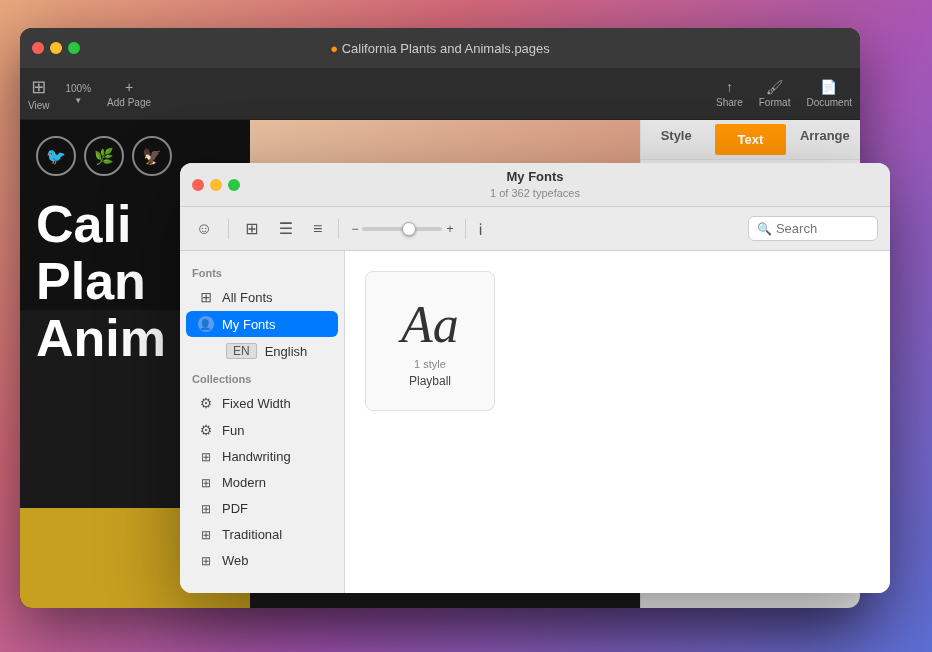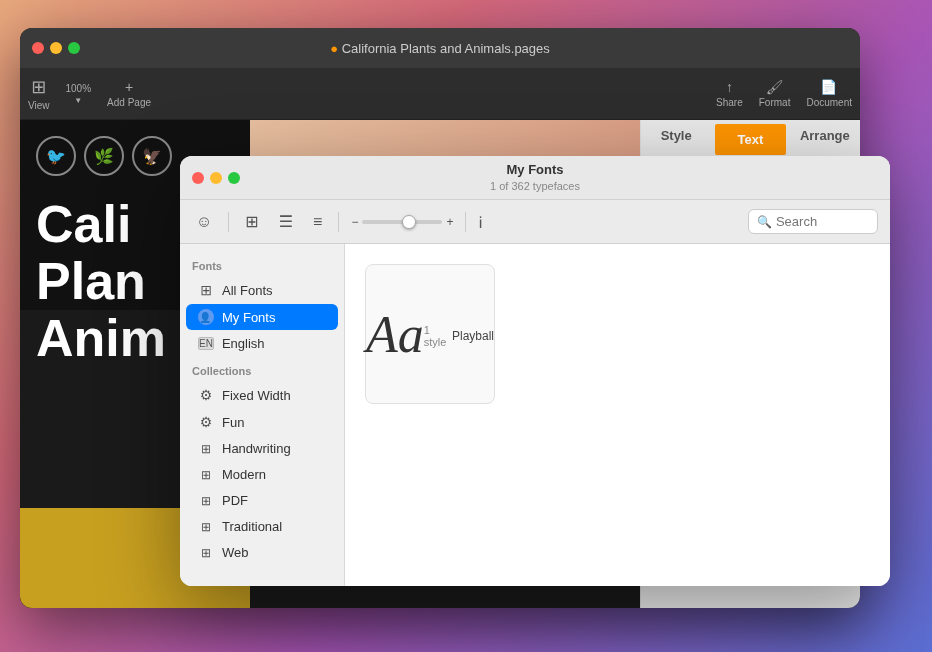--- a/index.html
+++ b/index.html
@@ -155,21 +155,21 @@
       display: flex;
       align-items: center;
       justify-content: space-between;
       font-size: 22px;
       font-weight: 600;
     }
 
     
     .fontbook-window {
       position: absolute;
-      top: 156px;
+      top: 163px;
       left: 180px;
       width: 710px;
       height: 430px;
       background: #f5f5f5;
       border-radius: 12px;
       box-shadow: 0 25px 80px rgba(0,0,0,0.4);
       overflow: hidden;
       display: flex;
       flex-direction: column;
     }
@@ -313,26 +313,27 @@
     .sidebar-item.active .sidebar-icon { color: white; }
 
     .sidebar-icon {
       font-size: 14px;
       color: #555;
       width: 16px;
       text-align: center;
     }
 
     .lang-badge {
-      font-size: 10px;
+      font-size: 12px;
       background: #ddd;
       border: 1px solid #bbb;
       border-radius: 2px;
-      padding: 0 0;
+      padding: 0 6px;
       color: #555;
+      margin-left: 28px;
     }
 
     
     .fb-main {
       flex: 1;
       background: white;
       display: flex;
       flex-wrap: wrap;
       align-content: flex-start;
       padding: 20px;
@@ -340,21 +341,21 @@
       overflow-y: auto;
     }
 
     .font-card {
       width: 130px;
       height: 140px;
       background: #f9f9f9;
       border: 1px solid #e0e0e0;
       border-radius: 8px;
       display: flex;
-      flex-direction: row;
+      flex-direction: column;
       align-items: center;
       justify-content: center;
       cursor: pointer;
     }
 
     .font-preview {
       font-size: 52px;
       color: #333;
       font-family: Georgia, serif;
       font-style: italic;

